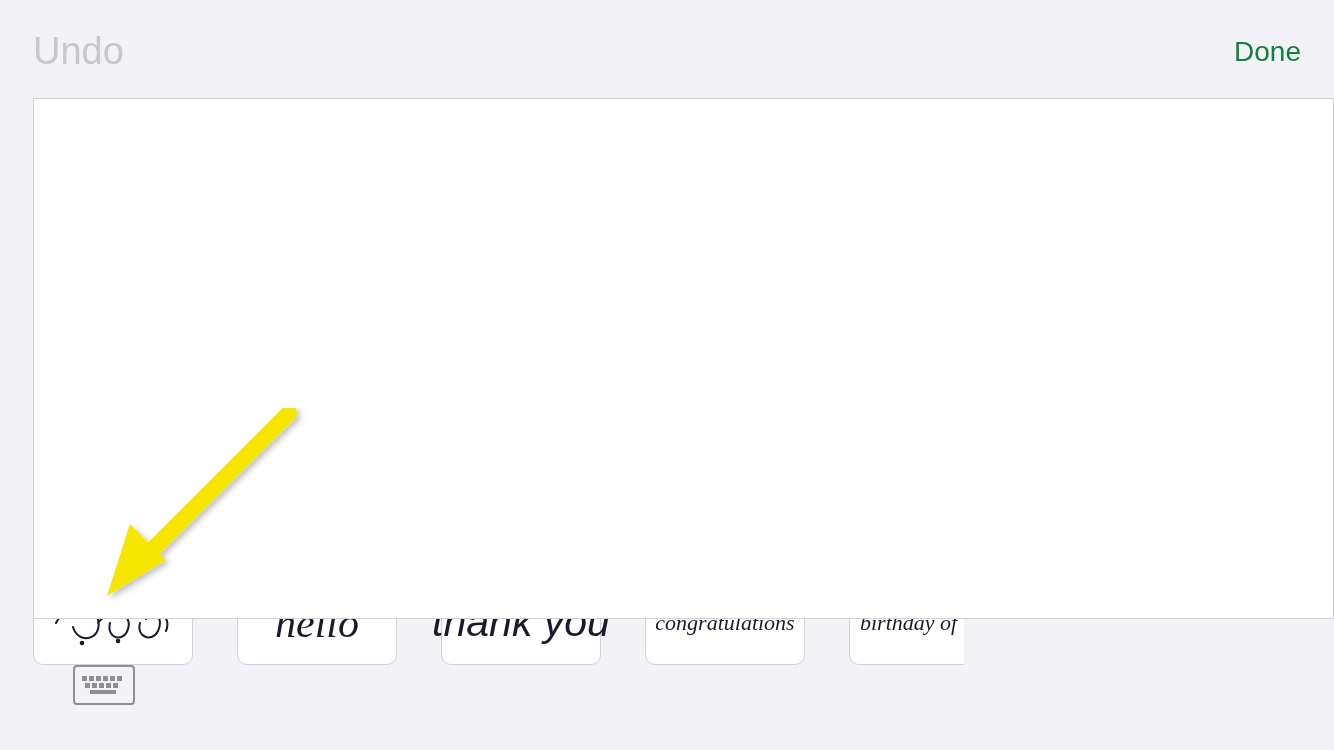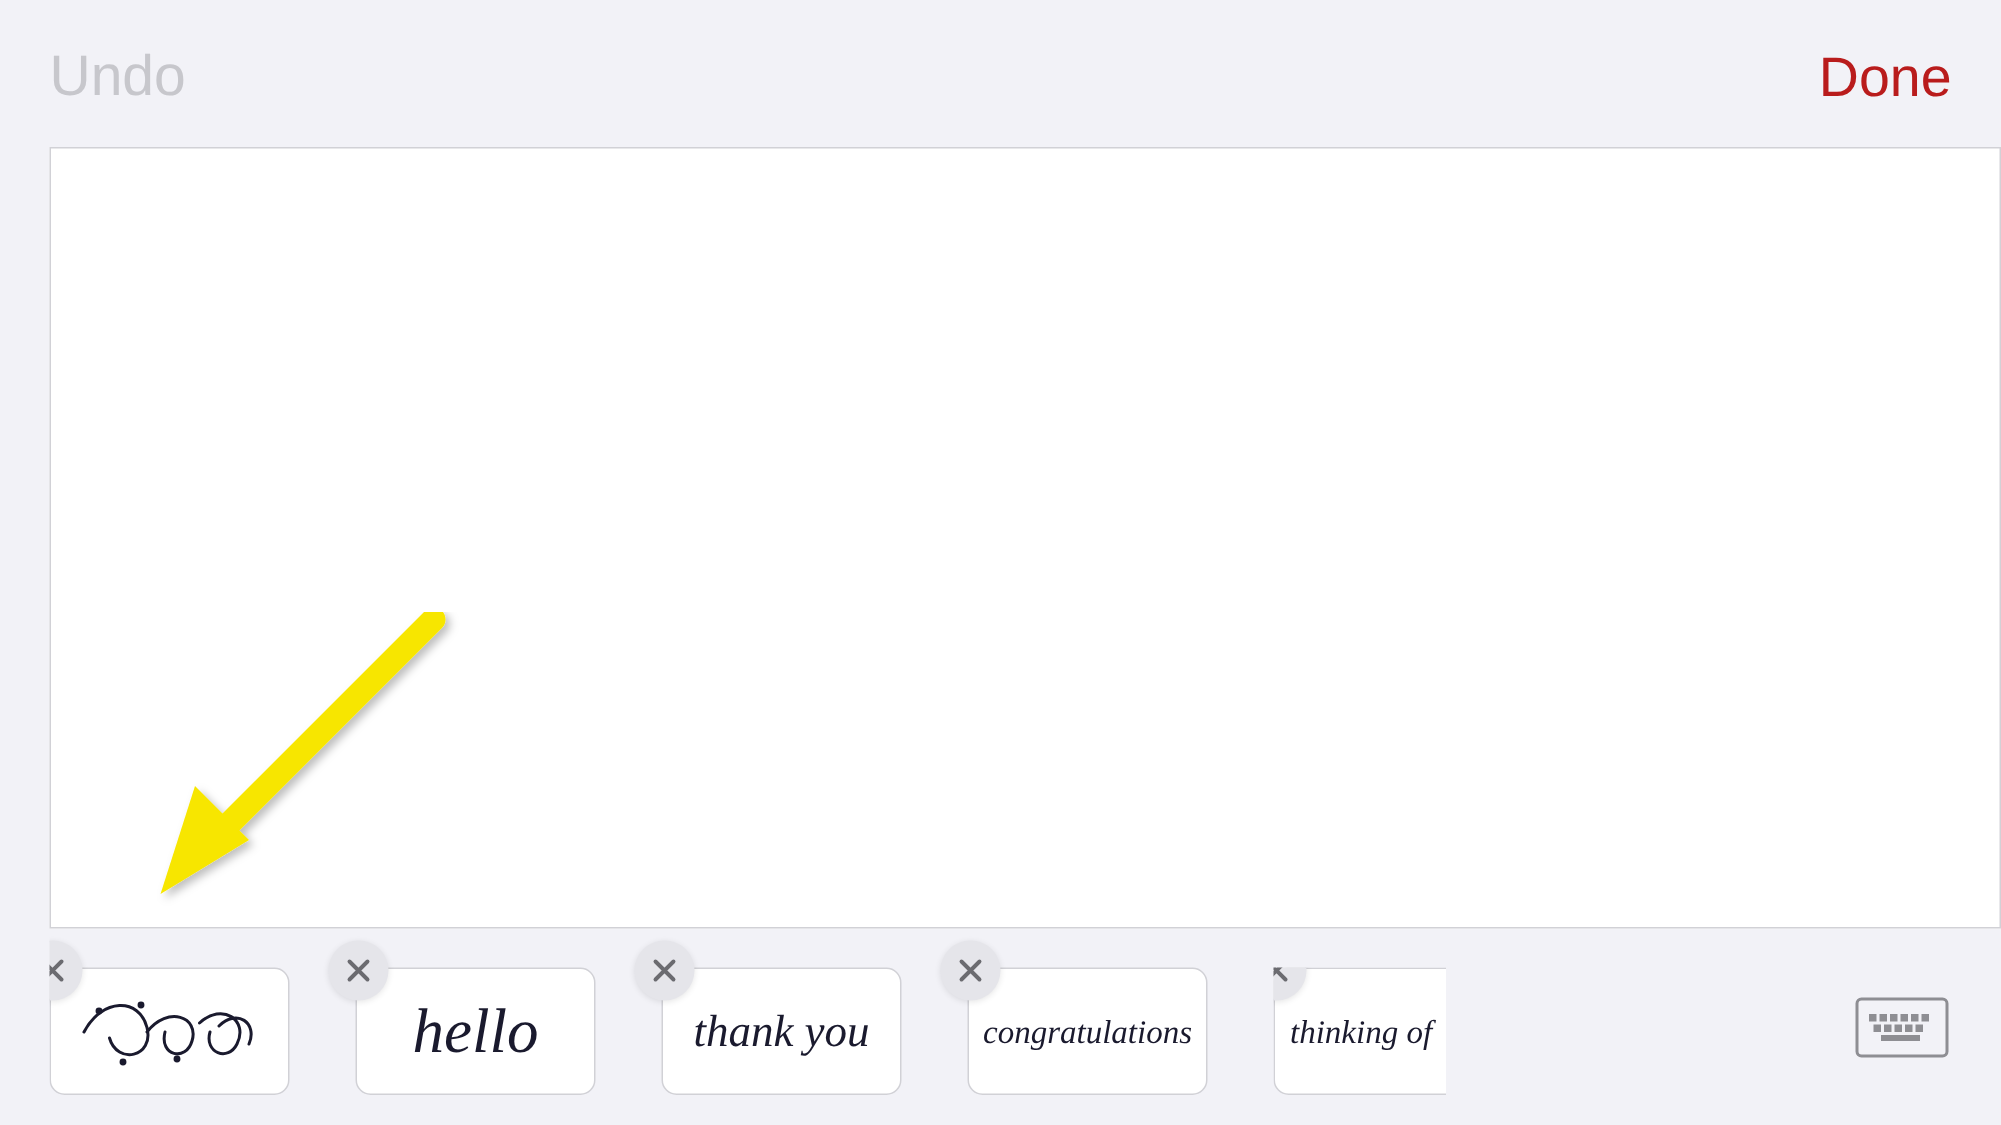--- a/index.html
+++ b/index.html
@@ -20,23 +20,23 @@
     }
     .undo-btn {
       font-size: 38px;
       font-weight: 400;
       color: #c7c7cc;
       background: none;
       border: none;
       cursor: default;
     }
     .done-btn {
-      font-size: 37px;
+      font-size: 28px;
       font-weight: 400;
-      color: #b91c1c;
+      color: #15803d;
       background: none;
       border: none;
       cursor: pointer;
     }
     .canvas {
       background: #ffffff;
       border: 1px solid #d1d1d6;
       margin: 0 0 0 33px;
       height: 521px;
       position: relative;
@@ -47,22 +47,23 @@
       bottom: -10px;
       pointer-events: none;
     }
     .bottom-bar {
       position: absolute;
       bottom: 0;
       left: 0;
       right: 2px;
       height: 131px;
       display: flex;
-      align-items: flex-end;
+      align-items: flex-start;
       padding: 0 33px 20px 33px;
+      flex-direction: column;
     }
     .preset-strip {
       display: flex;
       gap: 44px;
       align-items: flex-end;
       flex: 1;
       overflow: hidden;
       height: 100%;
       padding-top: 10px;
     }
@@ -173,21 +174,21 @@
       </div>
     </div>
 
     <div class="preset-item">
       <button class="delete-btn">
         <svg viewBox="0 0 16 16">
             <path d="M2 2 L14 14 M14 2 L2 14" stroke="#6b6b70" stroke-width="2.6" stroke-linecap="round"></path>
           </svg>
       </button>
       <div class="preset-card">
-        <span class="hw-text" style="font-size:30px; font-family:Liberation Serif, serif;">thank you</span>
+        <span class="hw-text" style="font-size:41px; font-family:Liberation Sans, sans-serif;">thank you</span>
       </div>
     </div>
 
 
     <div class="preset-item">
       <button class="delete-btn">
         <svg viewBox="0 0 16 16">
             <path d="M2 2 L14 14 M14 2 L2 14" stroke="#6b6b70" stroke-width="2.6" stroke-linecap="round"></path>
           </svg>
       </button>
@@ -196,21 +197,21 @@
       </div>
     </div>
 
     <div class="preset-item" style="width:115px; overflow:hidden;">
       <button class="delete-btn">
         <svg viewBox="0 0 16 16">
             <path d="M2 2 L14 14 M14 2 L2 14" stroke="#6b6b70" stroke-width="2.6" stroke-linecap="round"></path>
           </svg>
       </button>
       <div class="preset-card" style="justify-content:flex-start; padding-left:10px;">
-        <span class="hw-text" style="font-size:22px; font-family:'Bradley Hand','Segoe Script',cursive;">thinking of</span>
+        <span class="hw-text" style="font-size:22px; font-family:'Bradley Hand','Segoe Script',cursive;">birthday of</span>
       </div>
     </div>
 
   </div>
 
   <button class="keyboard-btn">
     <svg width="48" height="22" viewBox="0 0 48 22">
       <g fill="#8e8e93">
         <rect x="2" y="2" width="5" height="5"></rect>
           <rect x="9" y="2" width="5" height="5"></rect>

